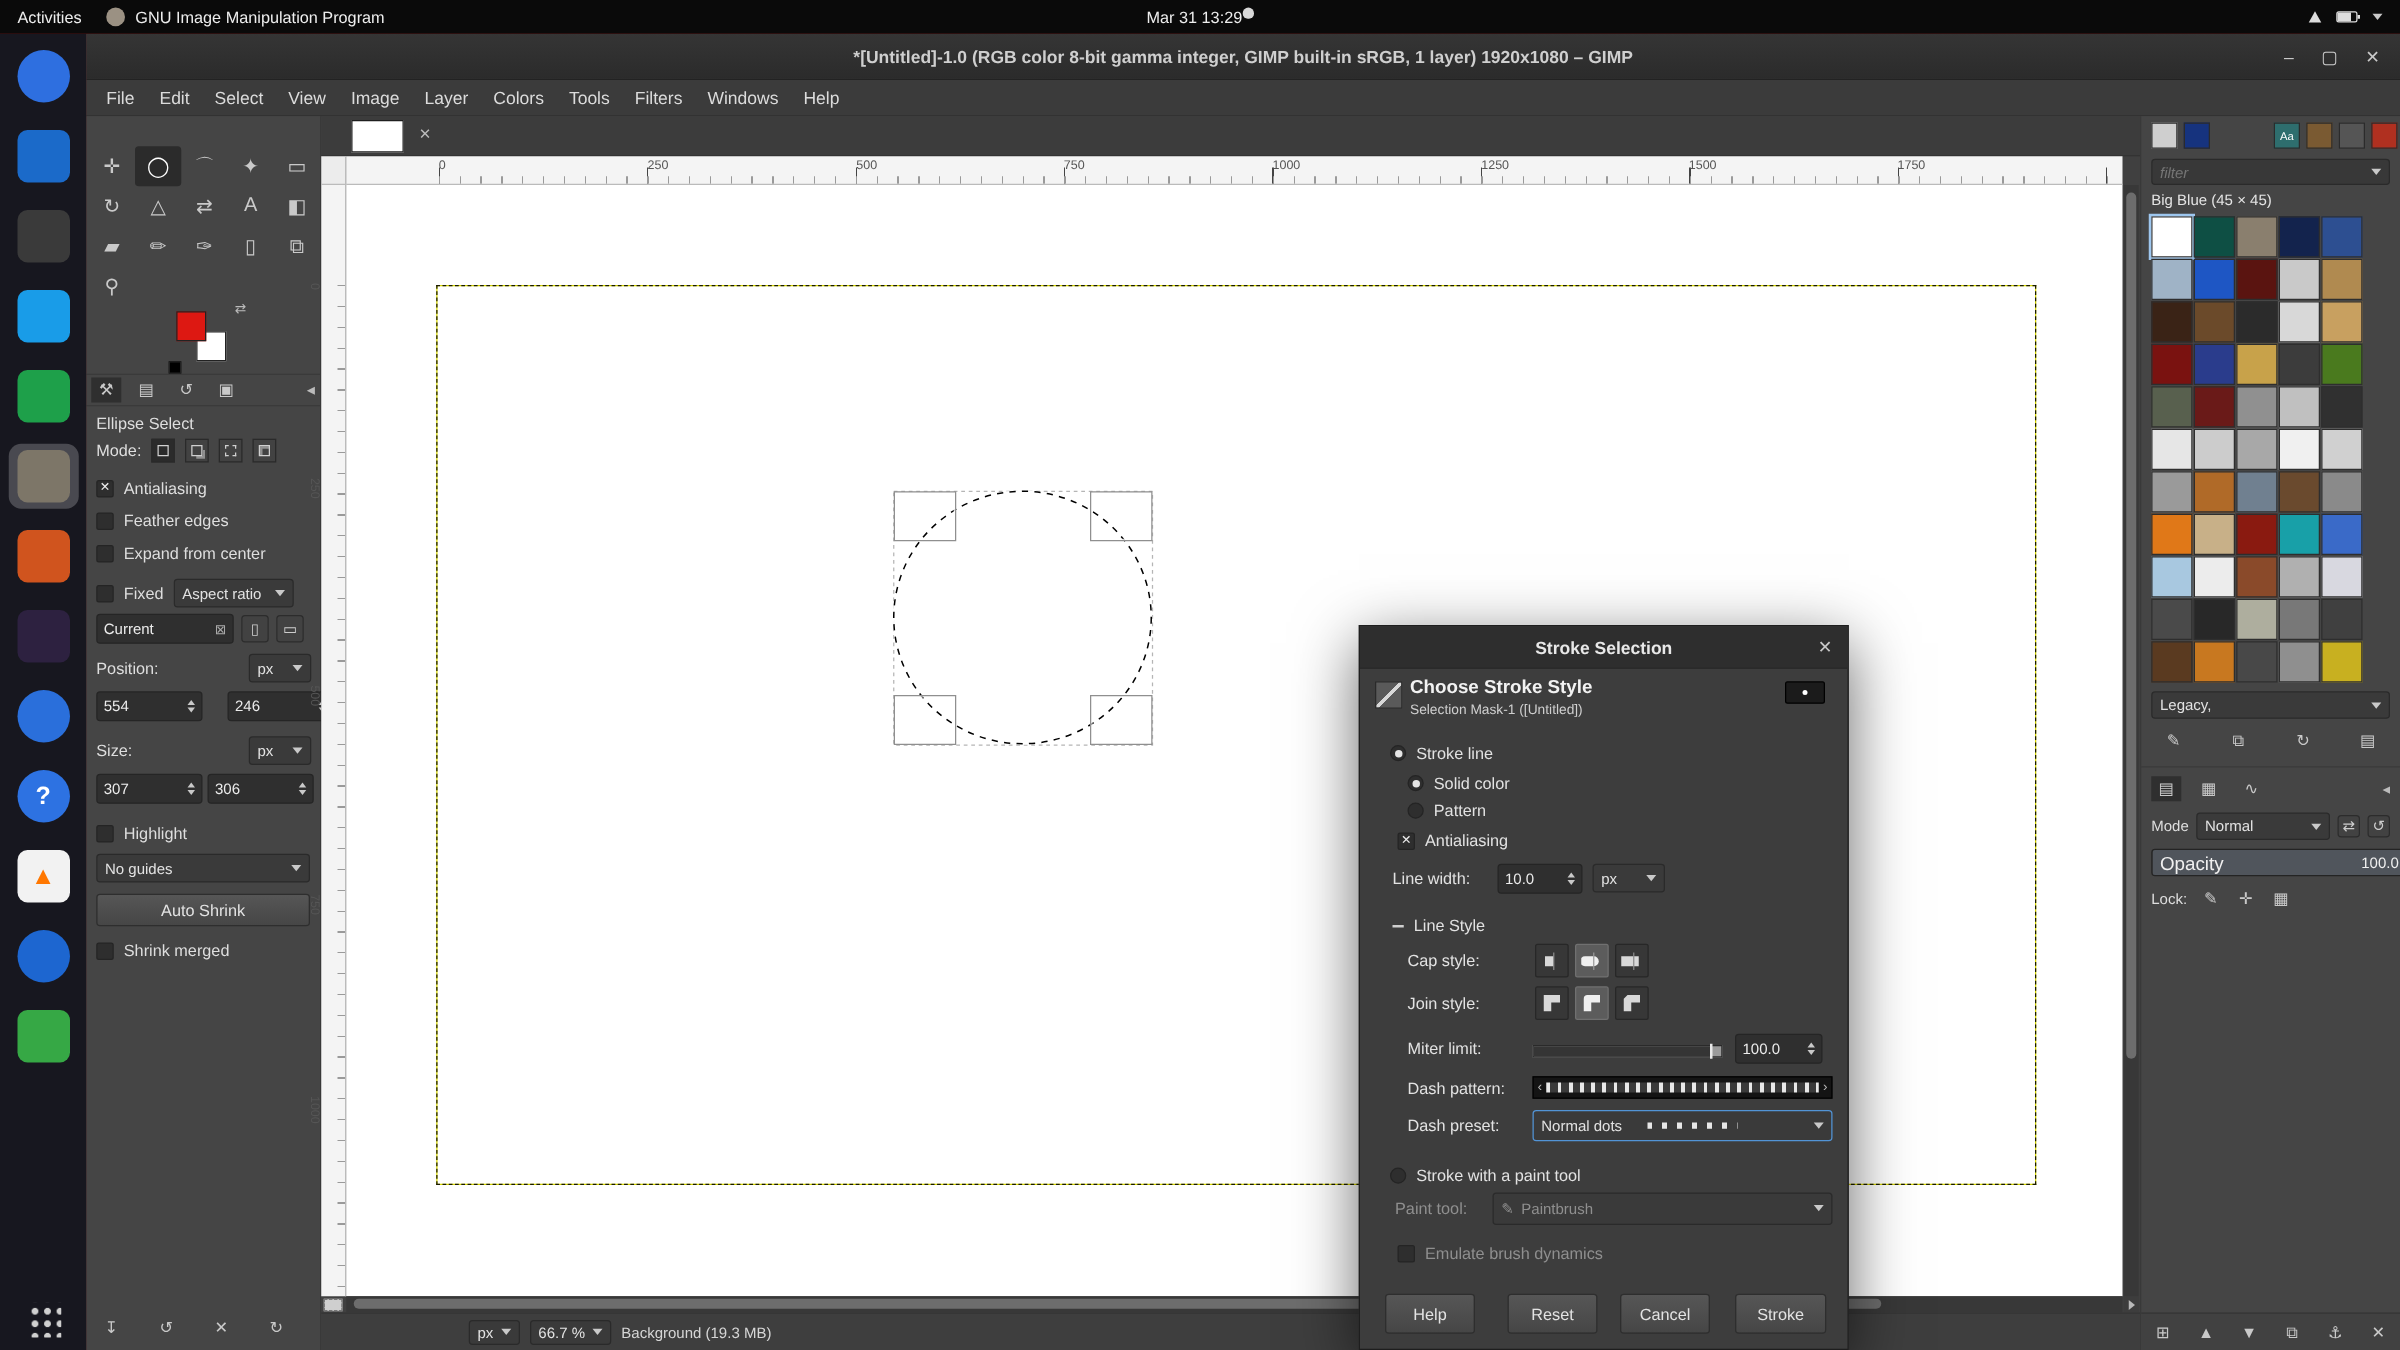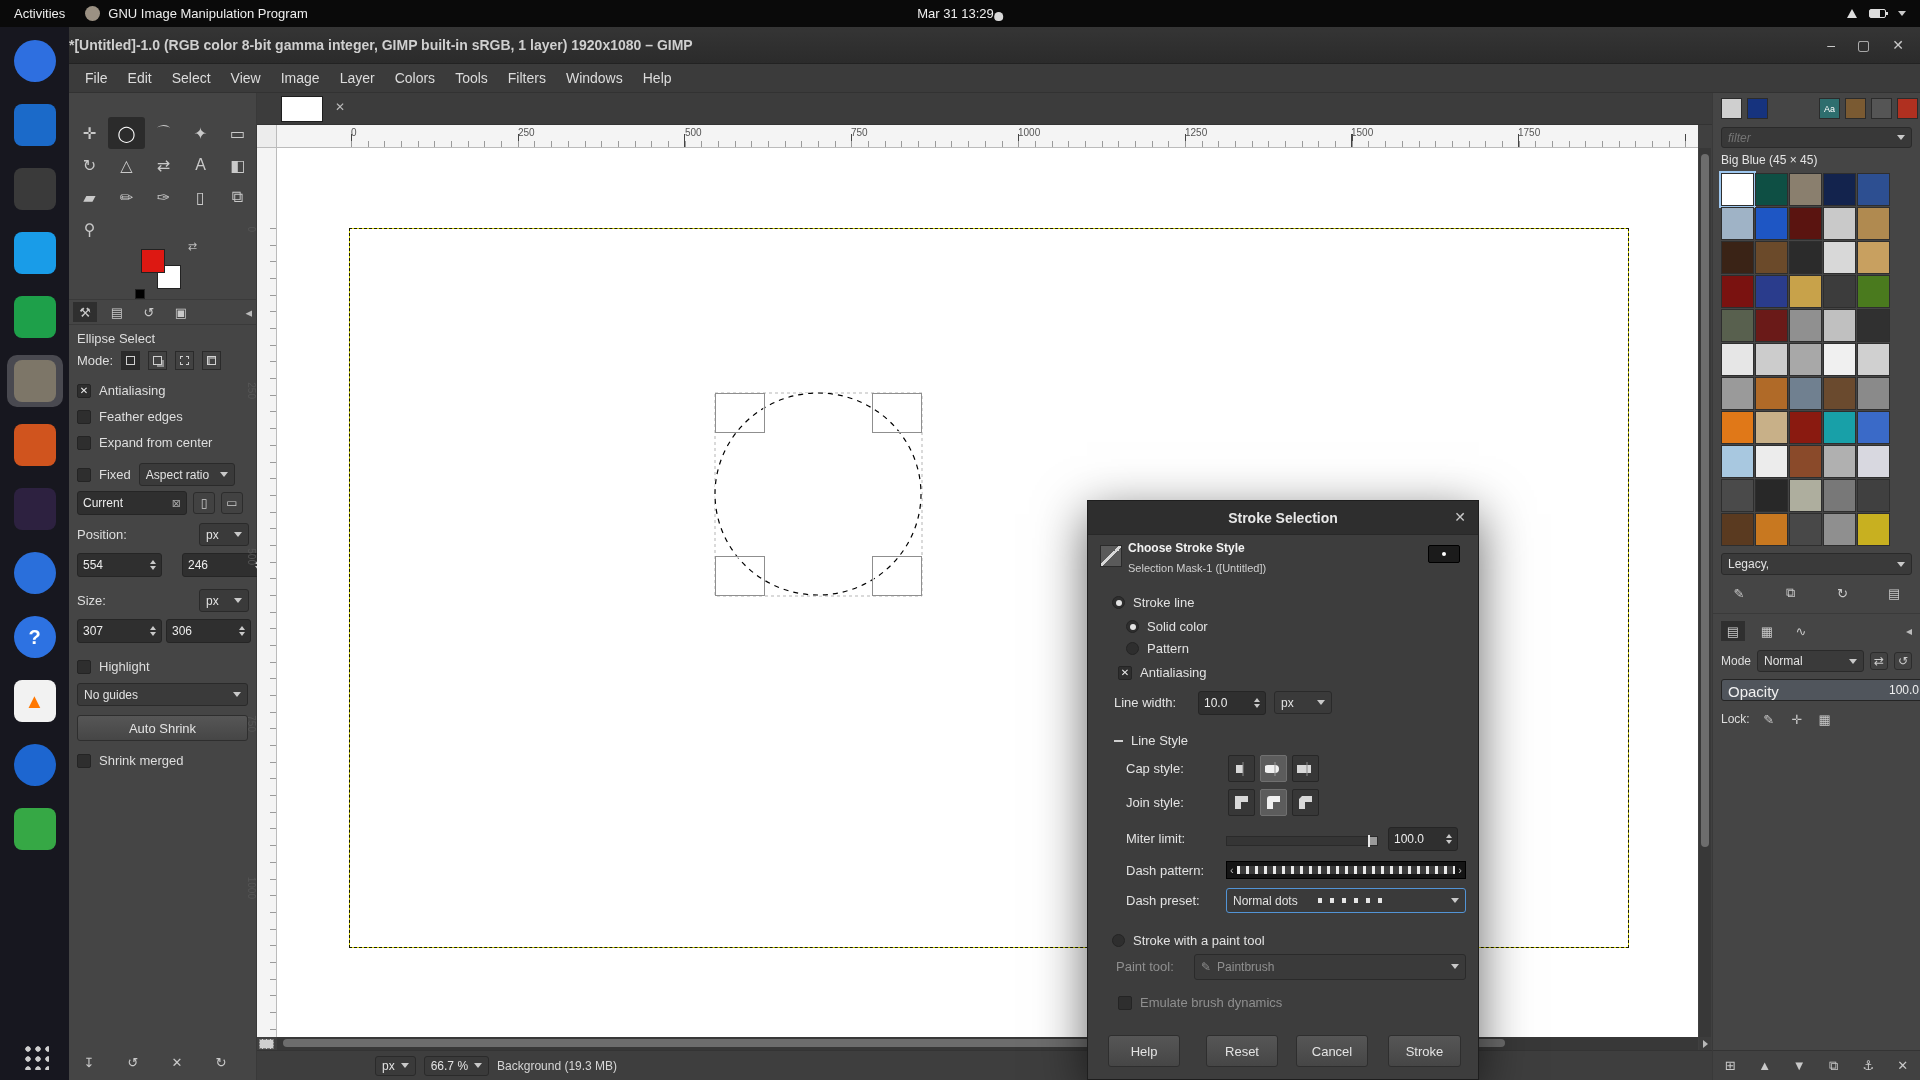--- a/index.html
+++ b/index.html
@@ -1,39 +1,39 @@
 <!DOCTYPE html>
 <html><head>
 <meta charset="utf-8">
 <style>
 *{margin:0;padding:0;box-sizing:border-box}
 body{background:#111;font-family:"Liberation Sans","DejaVu Sans",sans-serif}
 .screen{position:relative;width:1920px;height:1080px;overflow:hidden;background:#b91c1c;color:#ddd;font-size:13px}
 .abs{position:absolute}
 
 .topbar{left:0;top:0;width:1920px;height:27px;background:#0a0a0a;color:#eee;display:flex;align-items:center;padding:0 14px;gap:20px;font-size:13px;z-index:60}
-.tbcenter{position:absolute;left:50%;transform:translateX(-50%);display:flex;align-items:flex-end;}
+.tbcenter{position:absolute;left:50%;transform:translateX(-50%);display:flex;align-items:flex-start;}
 .tbright{margin-left:auto;display:flex;align-items:center;gap:12px}
 .gimpdot{width:15px;height:15px;border-radius:50%;background:#9b9183;display:inline-block}
 .bell{width:9px;height:9px;border-radius:50% 50% 45% 45%;background:#d8d8d8;display:inline-block}
 .net{width:0;height:0;border-left:5px solid transparent;border-right:5px solid transparent;border-bottom:9px solid #ddd}
 .batt{width:17px;height:9px;border:1px solid #ddd;border-radius:2px;position:relative;background:linear-gradient(90deg,#ddd 0 70%,transparent 70%)}
 .batt::after{content:"";position:absolute;right:-3px;top:2px;width:2px;height:3px;background:#ddd}
 .tridn{width:0;height:0;border-left:4px solid transparent;border-right:4px solid transparent;border-top:5px solid #c9c9c9}
 .trismall{width:0;height:0;border-left:3px solid transparent;border-right:3px solid transparent;border-top:4px solid #c9c9c9}
 .triup{width:0;height:0;border-left:3px solid transparent;border-right:3px solid transparent;border-bottom:4px solid #c9c9c9}
 
 .dock{left:0;top:27px;width:69px;bottom:0;background:#17171f;display:flex;flex-direction:column;align-items:center;padding:8px 0 10px;z-index:55}
 .dockitems{display:flex;flex-direction:column;gap:12px;align-items:center}
 .dwrap{width:56px;height:52px;border-radius:10px;display:flex;align-items:center;justify-content:center}
 .dic{width:42px;height:42px;display:flex;align-items:center;justify-content:center;color:#fff;font-size:20px;font-weight:bold}
 .appgrid{margin-top:auto;width:28px;height:28px;background-image:radial-gradient(#d0d0d0 2.4px,transparent 3px);background-size:10px 10px;background-position:2px 2px}
 
 .window{left:69px;top:27px;right:0;bottom:0;background:#454545;overflow:hidden}
-.titlebar{height:37px;background:linear-gradient(#353535,#2b2b2b);border-bottom:1px solid #222;display:flex;align-items:center;justify-content:flex-start;color:#cfcfcf;font-weight:bold;font-size:14px;position:relative}
+.titlebar{height:37px;background:linear-gradient(#353535,#2b2b2b);border-bottom:1px solid #222;display:flex;align-items:center;justify-content:center;color:#cfcfcf;font-weight:bold;font-size:14px;position:relative}
 .wctl{position:absolute;right:16px;top:0;height:100%;display:flex;align-items:center;gap:22px;color:#c9c9c9;font-weight:normal;font-size:14px}
 .menubar{height:29px;background:#3b3b3b;border-bottom:1px solid #323232;display:flex;align-items:center;padding-left:6px;font-size:14px;color:#dcdcdc}
 .menubar span{padding:4px 10px}
 
 .toolbox{left:0;top:66px;width:188px;bottom:0;background:#454545;border-right:1px solid #393939}
 .tools{position:absolute;left:2px;top:24px;display:grid;grid-template-columns:repeat(5,37px)}
 .tool{height:32px;display:flex;align-items:center;justify-content:center;font-size:16px;color:#c9c9c9;border-radius:3px}
 .swA{width:24px;height:24px;border:1px solid #222}
 .cb{width:14px;height:14px;background:#2e2e2e;border:1px solid #242424;border-radius:2px;display:flex;align-items:center;justify-content:center;font-size:10px;color:#ececec;flex:none}
 .rd{width:13px;height:13px;background:#2e2e2e;border:1px solid #242424;border-radius:50%;display:flex;align-items:center;justify-content:center;flex:none}
@@ -681,21 +681,21 @@
         </div>
     </div>
 
     <div class="abs dlg">
       <div class="dlgtb">
         <span>Stroke Selection</span>
         <span class="abs" style="right:12px;top:8px;color:#c9c9c9;font-weight:normal">✕</span>
       </div>
 
       <div class="abs" style="left:12px;top:44px;width:22px;height:22px;background:#5a5a5a;border:1px solid #2a2a2a;background-image:linear-gradient(135deg,transparent 45%,#d8d8d8 45%,#d8d8d8 55%,transparent 55%)"></div>
-      <div class="abs" style="left:40px;top:40px;font-weight:bold;font-size:12px;color:#f2f2f2">Choose Stroke Style</div>
+      <div class="abs" style="left:40px;top:40px;font-weight:bold;font-size:15px;color:#f2f2f2">Choose Stroke Style</div>
       <div class="abs" style="left:40px;top:61px;font-size:11px;color:#cfcfcf">Selection Mask-1 ([Untitled])</div>
       <div class="abs" style="right:18px;top:44px;width:32px;height:18px;background:#1b1b1b;border:1px solid #000;border-radius:2px;display:flex;align-items:center;justify-content:center">
           <span style="width:4px;height:4px;background:#fff;border-radius:50%"></span>
         </div>
 
       <div class="row" style="left:24px;top:94px">
         <span class="rd on"></span>
         <span>Stroke line</span>
       </div>
       <div class="row" style="left:38px;top:118px">

